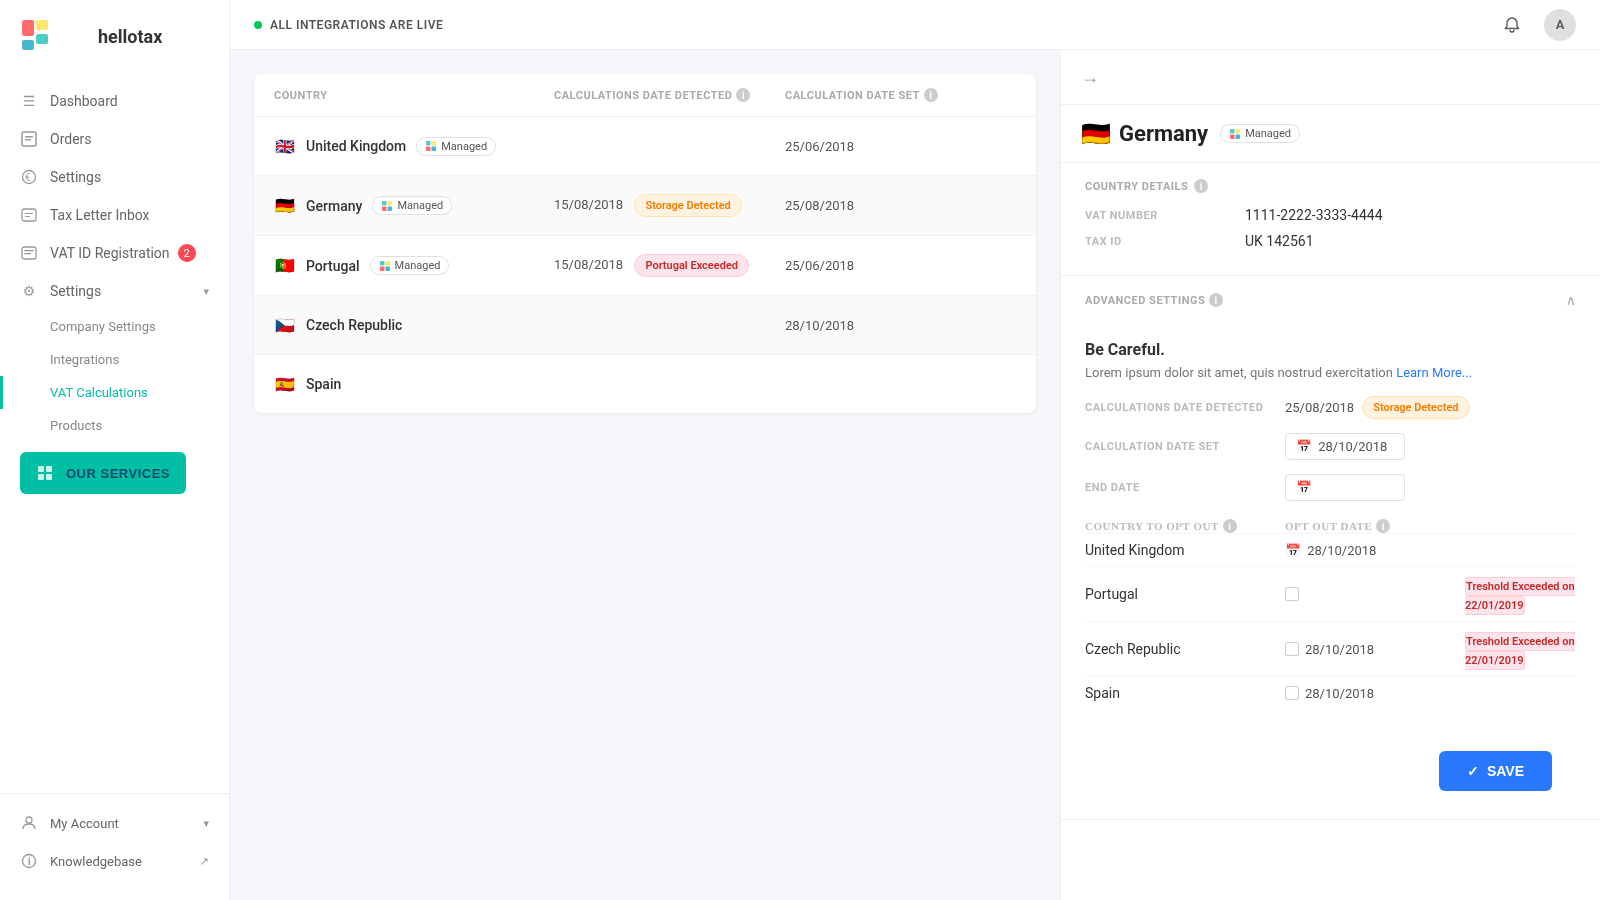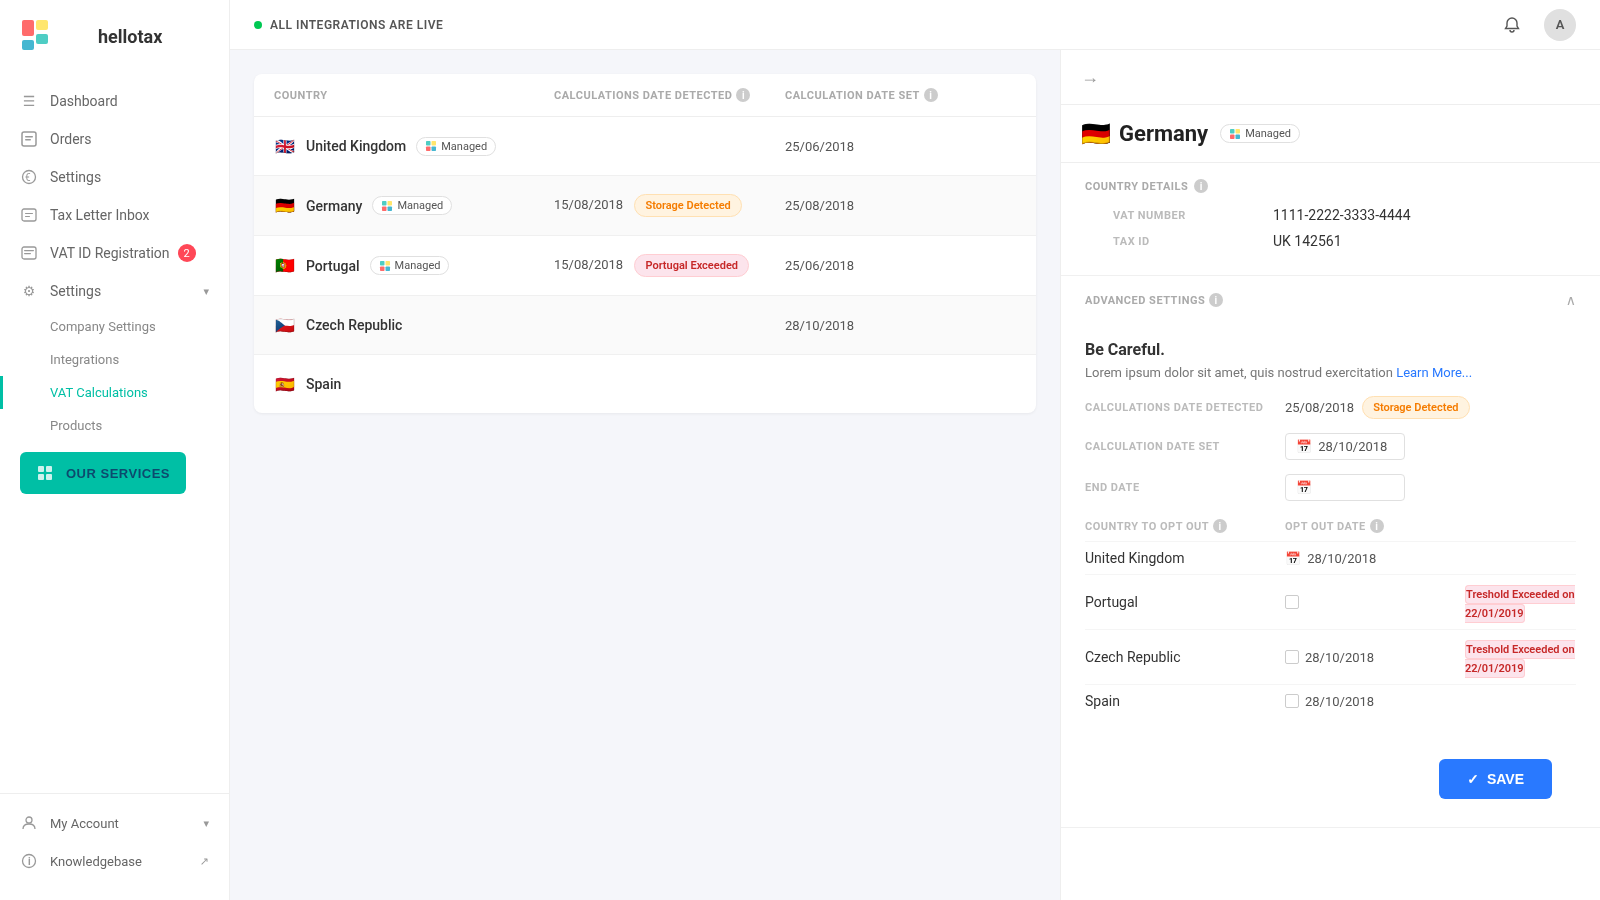--- a/index.html
+++ b/index.html
@@ -304,21 +304,20 @@
       letter-spacing: 0.5px;
       margin-bottom: 14px;
       display: flex;
       align-items: center;
       gap: 6px;
     }
     .field-row {
       display: flex;
       align-items: center;
       margin-bottom: 10px;
-      margin-left: 28px;
     }
     .field-label {
       font-size: 11px;
       font-weight: 700;
       color: #bbb;
       letter-spacing: 0.5px;
       width: 160px;
       flex-shrink: 0;
     }
     .field-value {
@@ -390,21 +389,21 @@
       display: flex;
       align-items: center;
       gap: 6px;
       min-width: 120px;
     }
     .cal-icon { color: #aaa; font-size: 13px; }
     .opt-out-section { padding: 0 24px 14px; }
     .opt-out-header-row {
       display: grid;
       grid-template-columns: 200px 180px 1fr;
-      margin-bottom: 8px;
+      font-family: Liberation Serif, serif;
     }
     .opt-out-col-label {
       font-size: 11px;
       font-weight: 700;
       color: #bbb;
       letter-spacing: 0.5px;
       display: flex;
       align-items: center;
       gap: 4px;
     }

